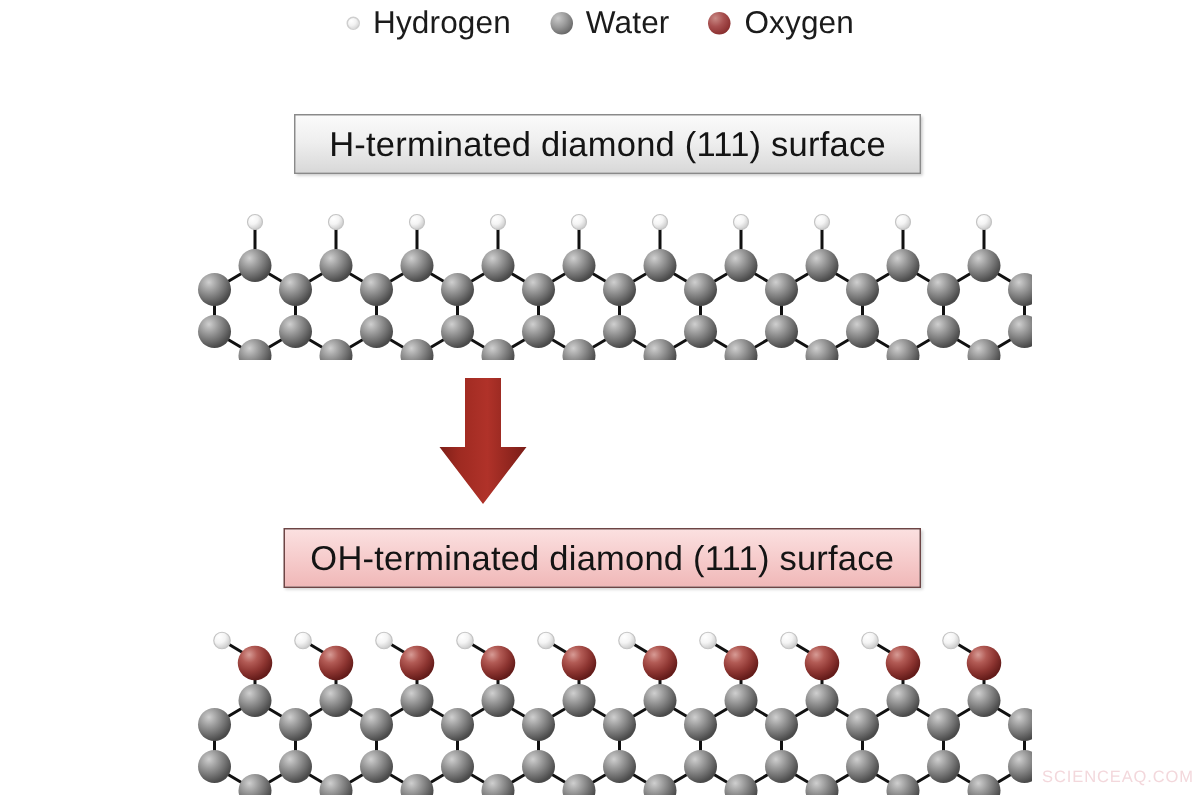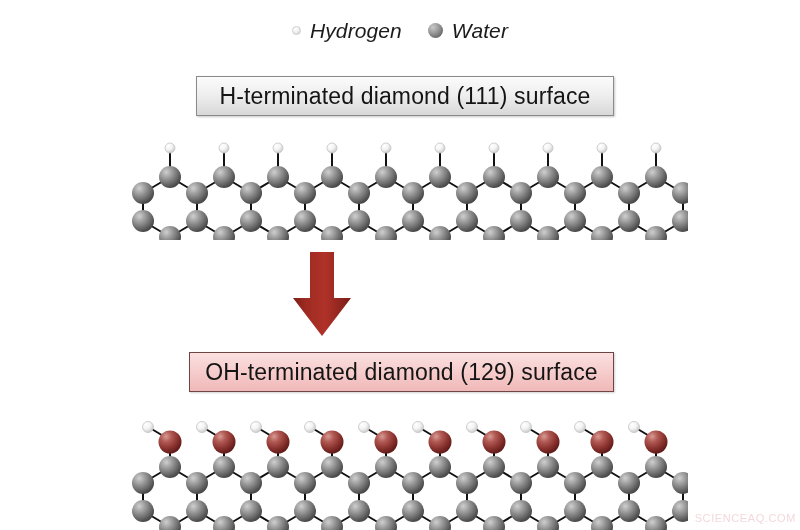--- a/index.html
+++ b/index.html
@@ -18,27 +18,26 @@
     position: absolute;
     left: 0; top: 0;
     width: 800px;
     height: 530px;
   }
 
   
   #legend {
     position: absolute;
     left: 0;
-    top: 20px;
+    top: 5px;
     width: 800px;
     display: flex;
     justify-content: center;
     align-items: center;
     gap: 26px;
-    font-style: italic;
   }
   .legend-item {
     display: flex;
     align-items: center;
     gap: 9px;
   }
   .legend-label {
     font-size: 21px;
     color: #1b1b1b;
     letter-spacing: 0.1px;
@@ -149,20 +148,24 @@
 <div id="stage">
 
   <div id="legend">
     <div class="legend-item">
       <span class="dot dot-h"></span>
       <span class="legend-label">Hydrogen</span>
     </div>
     <div class="legend-item">
       <span class="dot dot-c"></span>
       <span class="legend-label">Water</span>
+    </div>
+    <div class="legend-item">
+      <span class="dot dot-o"></span>
+      <span class="legend-label">Oxygen</span>
     </div>
   </div>
 
   <div class="caption-box" id="box-top">
     <span>H-terminated diamond (111) surface</span>
   </div>
 
   <div class="lattice" id="lattice-top">
     <svg width="570" height="104" viewBox="0 0 570 104" xmlns="http://www.w3.org/2000/svg">
       <defs>
@@ -320,21 +323,21 @@
           <stop offset="55%" stop-color="#b03229"></stop>
           <stop offset="100%" stop-color="#7a1d17"></stop>
         </linearGradient>
       </defs>
       <path d="M19 2 L43 2 L43 48 L60 48 L31 86 L2 48 L19 48 Z" fill="url(#gArrow)"></path>
     </svg>
   </div>
 
 
   <div class="caption-box" id="box-bottom">
-    <span>OH-terminated diamond (129) surface</span>
+    <span>OH-terminated diamond (111) surface</span>
   </div>
 
   <div class="lattice" id="lattice-bottom">
     <svg width="570" height="118" viewBox="0 0 570 118" xmlns="http://www.w3.org/2000/svg">
       <defs>
         <radialGradient id="gC2" cx="33%" cy="28%" r="72%">
           <stop offset="0%" stop-color="#cfcfcf"></stop>
           <stop offset="38%" stop-color="#9c9c9c"></stop>
           <stop offset="74%" stop-color="#6d6d6d"></stop>
           <stop offset="100%" stop-color="#4a4a4a"></stop>

